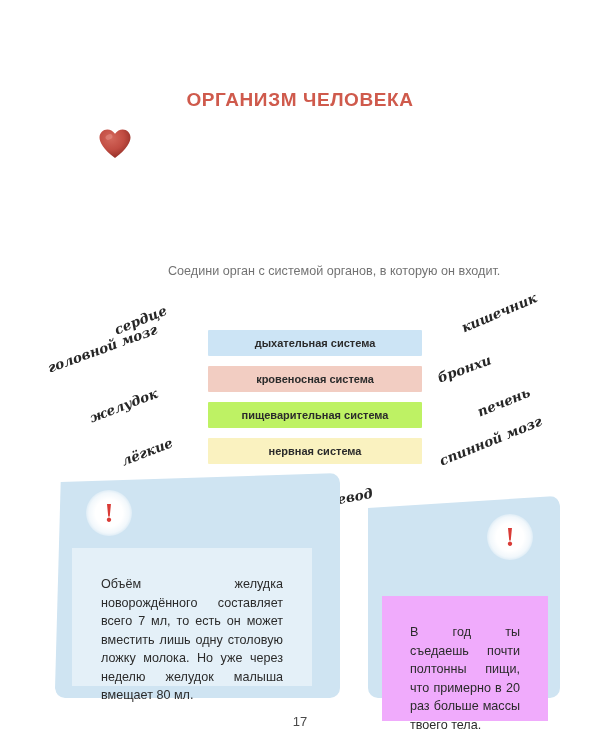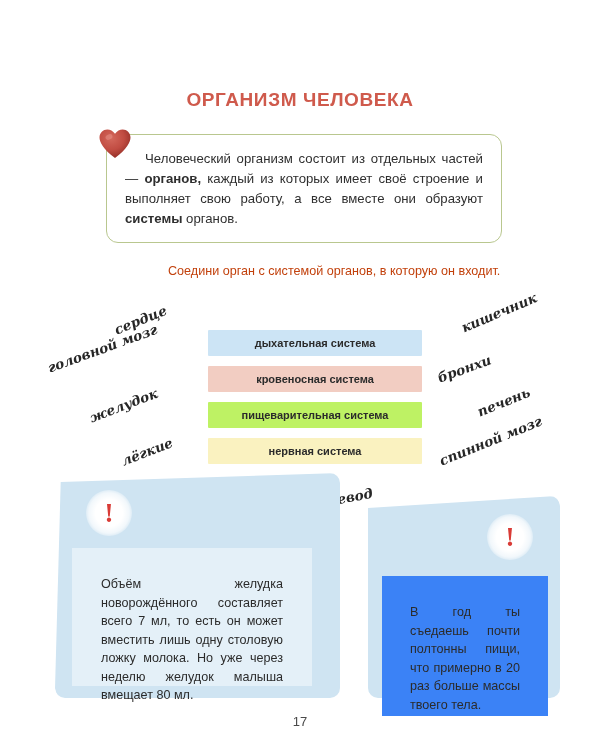--- a/index.html
+++ b/index.html
@@ -90,21 +90,21 @@
     font-weight: bold;
     color: #2b2b2b;
   }
   .task-instruction {
     position: absolute;
     left: 120px;
     top: 0;
     height: 24px;
     line-height: 24px;
     font-size: 12.6px;
-    color: #c2410c;
+    color: #737373;
     white-space: nowrap;
   }
 
   
   .match-area {
     position: absolute;
     left: 0;
     top: 300px;
     width: 600px;
     height: 230px;
@@ -165,24 +165,24 @@
     top: 496px;
     width: 192px;
     height: 202px;
     background: #cfe4f2;
     clip-path: polygon(0% 6%, 98% 0%, 100% 4%, 100% 100%, 2% 100%, 0% 97%);
     border-radius: 10px;
   }
   .fact-right-inner {
     position: absolute;
     left: 382px;
-    top: 576px;
+    top: 596px;
     width: 166px;
-    height: 140px;
-    background: #3b82f6;
+    height: 125px;
+    background: #f0abfc;
     padding: 10px 11px;
     box-sizing: border-box;
   }
   .fact-text {
     margin: 17px;
     font-size: 12.6px;
     line-height: 1.47;
     text-align: justify;
     color: #2b2b2b;
   }
@@ -214,23 +214,20 @@
     color: #4a4a4a;
   }
 </style>
 </head>
 <body>
 
 <div class="page">
 
   <div class="page-title">ОРГАНИЗМ ЧЕЛОВЕКА</div>
 
-  <div class="intro-box">
-    <p class="intro-text"><span>Человеческий организм состоит из отдельных частей — </span><b>органов,</b><span> каждый из которых имеет своё строение и выполняет свою работу, а все вместе они образуют </span><b>системы</b><span> органов.</span></p>
-  </div>
   <svg class="heart-icon" viewBox="0 0 34 32">
     <defs>
       <radialGradient id="hg" cx="38%" cy="30%" r="75%">
         <stop offset="0%" stop-color="#d4685c"></stop>
         <stop offset="55%" stop-color="#c14c42"></stop>
         <stop offset="100%" stop-color="#8e2b24"></stop>
       </radialGradient>
     </defs>
     <path d="M17 30 C5 21 1.5 14 1.5 9.5 C1.5 4.8 5.2 1.5 9.3 1.5 C12.2 1.5 15 3.1 17 5.7 C19 3.1 21.8 1.5 24.7 1.5 C28.8 1.5 32.5 4.8 32.5 9.5 C32.5 14 29 21 17 30 Z" fill="url(#hg)"></path>
     <ellipse cx="11" cy="9" rx="3.6" ry="2.6" fill="#e89189" opacity="0.55" transform="rotate(-25 11 9)"></ellipse>

